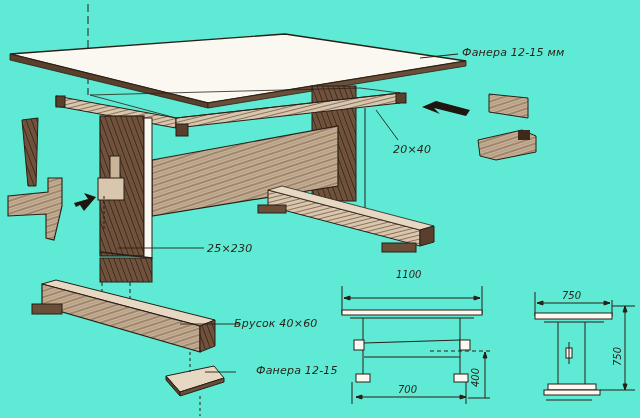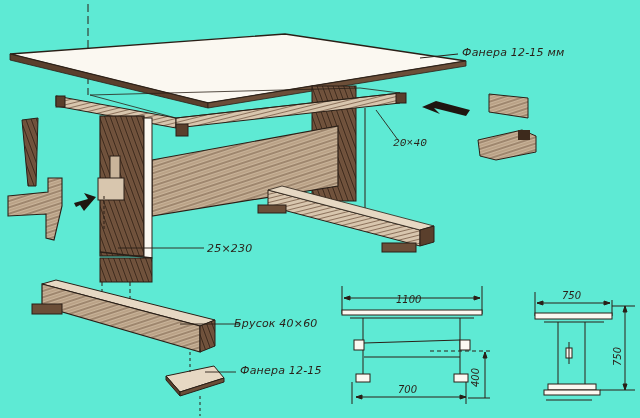--- a/index.html
+++ b/index.html
@@ -179,24 +179,24 @@
     <line x1="546" y1="400" x2="592" y2="400"></line>
     <line x1="625" y1="306" x2="625" y2="390"></line>
     <polygon points="625,306 623,312 627,312" fill="#2a1f17"></polygon>
     <polygon points="625,390 623,384 627,384" fill="#2a1f17"></polygon>
     <line x1="600" y1="390" x2="635" y2="390"></line>
     <line x1="612" y1="306" x2="635" y2="306"></line>
   </g>
 </svg>
 
 <span class="lbl" style="left:462px; top:46px;">Фанера 12-15 мм</span>
-<span class="lbl" style="left:393px; top:137px;font-family:Liberation Mono, monospace;">20×40</span>
+<span class="lbl" style="left:393px; top:143px;">20×40</span>
 <span class="lbl" style="left:207px; top:242px;">25×230</span>
 <span class="lbl" style="left:234px; top:317px;">Брусок 40×60</span>
-<span class="lbl" style="left:240px; top:364px;">Фанера 12-15</span>
-
-<span class="dim" style="left:396px; top:294px;">1100</span>
+<span class="lbl" style="left:256px; top:364px;">Фанера 12-15</span>
+
+<span class="dim" style="left:396px; top:269px;">1100</span>
 <span class="dim" style="left:398px; top:384px;">700</span>
 <span class="dim rot" style="left:470px; top:387px;">400</span>
 <span class="dim" style="left:562px; top:290px;">750</span>
 <span class="dim rot" style="left:612px; top:366px;">750</span>
 
 </div>
 
 </body></html>

